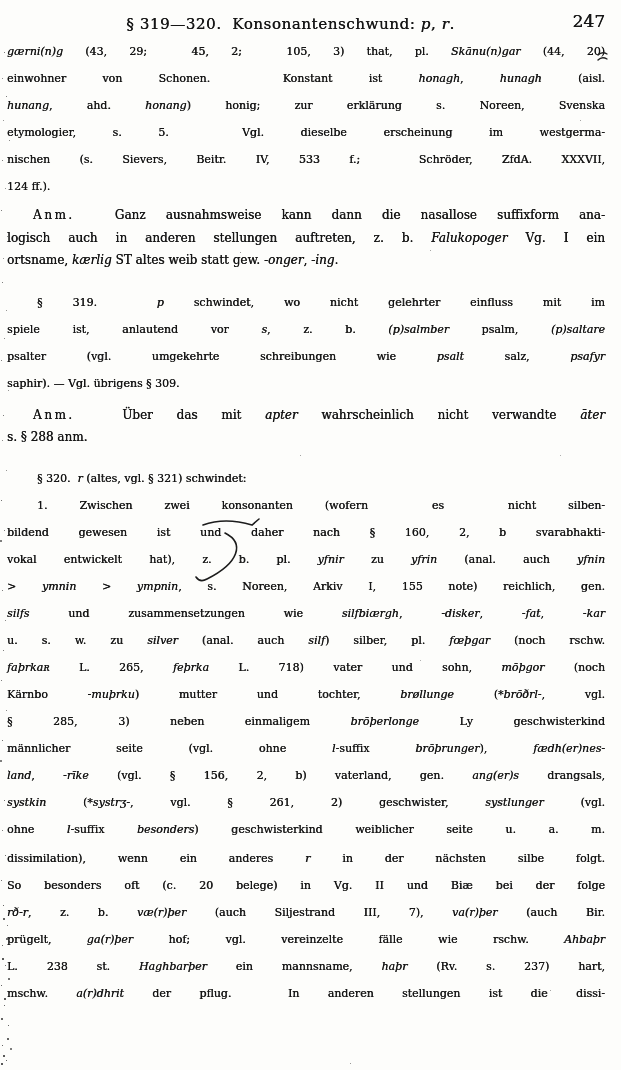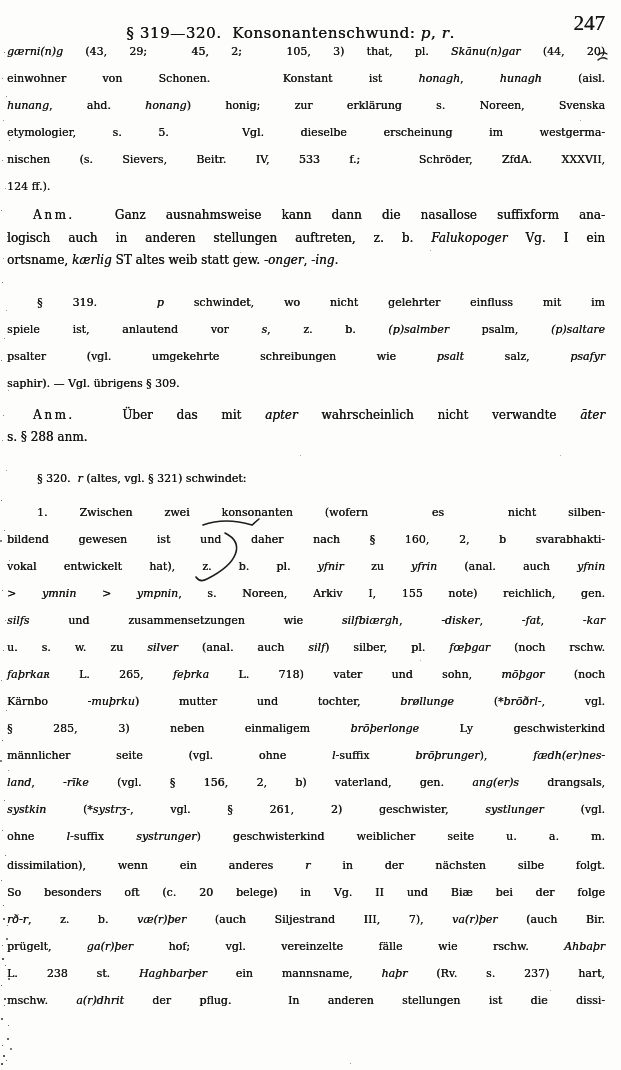--- a/index.html
+++ b/index.html
@@ -7,28 +7,27 @@
     width:621px;height:1070px;overflow:hidden;
     background:#fdfdfb;
     font-family:"DejaVu Serif","Liberation Serif",serif;
     color:#161616;
   }
   .page{position:relative;width:621px;height:1070px;background:#fdfdfb;}
 
   
   .header{position:absolute;top:10px;left:0;right:0;height:26px;}
   .running-title{
-    position:absolute;left:0;right:40px;top:14px;
+    position:absolute;left:0;right:40px;top:5px;
     text-align:center;font-size:15px;letter-spacing:.6px;
     text-shadow:.3px 0 0 currentColor;
   }
   .page-number{
-    position:absolute;right:16px;top:1px;font-size:21px;
+    position:absolute;right:16px;top:1px;font-size:17px;
     text-shadow:.3px 0 0 currentColor;
-    font-family:Liberation Serif, serif;
   }
 
   
   #content{position:absolute;top:38px;left:7px;width:598px;}
   .block{margin:0;}
   .line{
     font-size:11px;line-height:27px;
     text-align:justify;text-align-last:justify;-moz-text-align-last:justify;
     text-shadow:.3px 0 0 currentColor;
     white-space:normal;
@@ -37,21 +36,21 @@
   .line.noj{text-align-last:left;-moz-text-align-last:left;}
   .line.ind{text-indent:30px;}
   .block.small .line.ind{text-indent:26px;}
   .line i{font-style:italic;}
   .sp{letter-spacing:2.5px;}
 
   .b-annotation-1{margin-top:4px;}
   .b-paragraph-319{margin-top:17px;}
   .b-annotation-2{margin-top:7px;}
   .b-heading-320{margin-top:16px;}
-  .b-paragraph-320-item-1{margin-top:7px;}
+  .b-paragraph-320-item-1{}
   .b-paragraph-320-item-2{margin-top:2px;}
 
   
   .pen-loop{position:absolute;left:155px;top:516px;width:115px;height:76px;pointer-events:none;}
   .pen-loop path{stroke:#1c1c1c;stroke-width:1.6;fill:none;stroke-linecap:round;}
 
   
   .margin-mark{position:absolute;left:595px;top:50px;width:16px;height:16px;pointer-events:none;}
   .margin-mark path{stroke:#222;stroke-width:1.4;fill:none;stroke-linecap:round;}
 
@@ -124,21 +123,21 @@
         <div class="line">vokal entwickelt hat), z. b. pl. <i>yfnir</i> zu <i>yfrin</i> (anal. auch <i>yfnin</i></div>
         <div class="line">&gt; <i>ymnin</i> &gt; <i>ympnin</i>, s. Noreen, Arkiv I, 155 note) reichlich, gen.</div>
         <div class="line"><i>silfs</i> und zusammensetzungen wie <i>silfbiærgh</i>, <i>-disker</i>, <i>-fat</i>, <i>-kar</i></div>
         <div class="line">u. s. w. zu <i>silver</i> (anal. auch <i>silf</i>) silber, pl. <i>fœþgar</i> (noch rschw.</div>
         <div class="line"><i>faþrkaʀ</i> L. 265, <i>feþrka</i> L. 718) vater und sohn, <i>mōþgor</i> (noch</div>
         <div class="line">Kärnbo <i>-muþrku</i>) mutter und tochter, <i>brøllunge</i> (*<i>brōðrl-</i>, vgl.</div>
         <div class="line">§ 285, 3) neben einmaligem <i>brōþerlonge</i> Ly geschwisterkind</div>
         <div class="line">männlicher seite (vgl. ohne <i>l</i>-suffix <i>brōþrunger</i>), <i>fædh(er)nes-</i></div>
         <div class="line"><i>land</i>, <i>-rīke</i> (vgl. § 156, 2, b) vaterland, gen. <i>ang(er)s</i> drangsals,</div>
         <div class="line"><i>systkin</i> (*<i>systrʒ-</i>, vgl. § 261, 2) geschwister, <i>systlunger</i> (vgl.</div>
-        <div class="line">ohne <i>l</i>-suffix <i>systrunger</i>) geschwisterkind weiblicher seite u. a. m.</div>
+        <div class="line">ohne <i>l</i>-suffix <i>besonders</i>) geschwisterkind weiblicher seite u. a. m.</div>
       </div>
       <div class="block body b-paragraph-320-item-2">
         <div class="line">dissimilation), wenn ein anderes <i>r</i> in der nächsten silbe folgt.</div>
         <div class="line">So besonders oft (c. 20 belege) in Vg. II und Biæ bei der folge</div>
         <div class="line"><i>rð-r</i>, z. b. <i>væ(r)þer</i> (auch Siljestrand III, 7), <i>va(r)þer</i> (auch Bir.</div>
         <div class="line">prügelt, <i>ga(r)þer</i> hof; vgl. vereinzelte fälle wie rschw. <i>Ahbaþr</i></div>
         <div class="line">L. 238 st. <i>Haghbarþer</i> ein mannsname, <i>haþr</i> (Rv. s. 237) hart,</div>
         <div class="line">mschw. <i>a(r)dhrit</i> der pflug. &nbsp;In anderen stellungen ist die dissi-</div>
       </div>
     </div>

